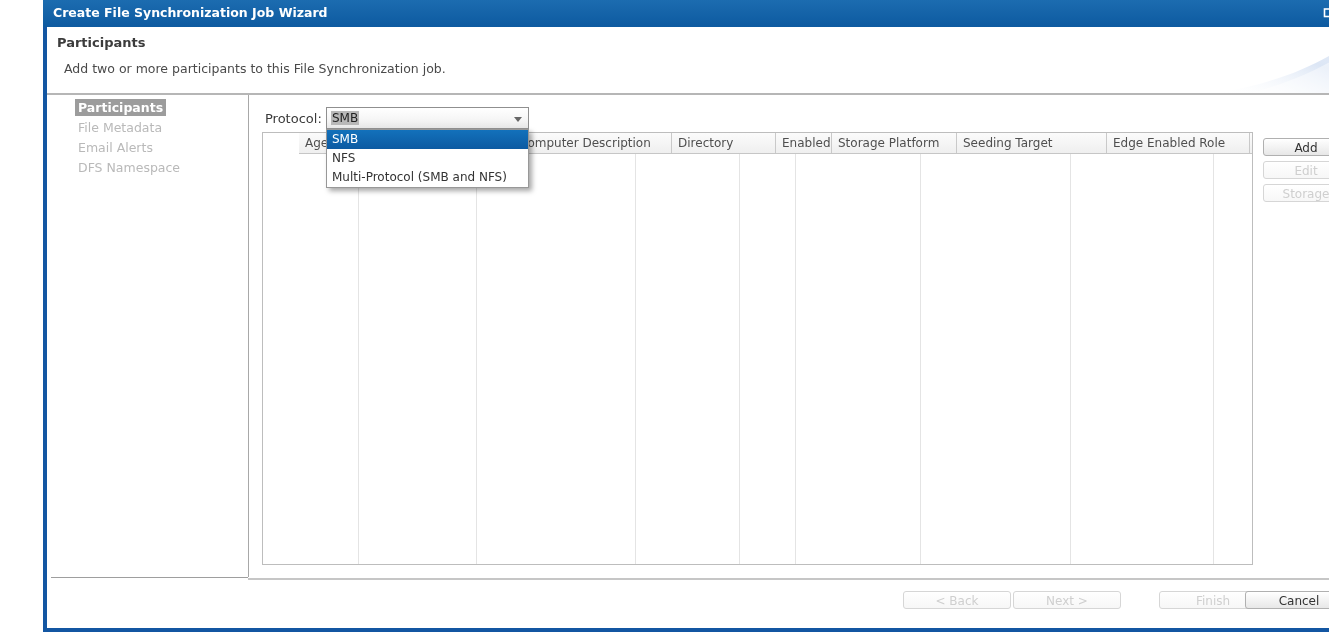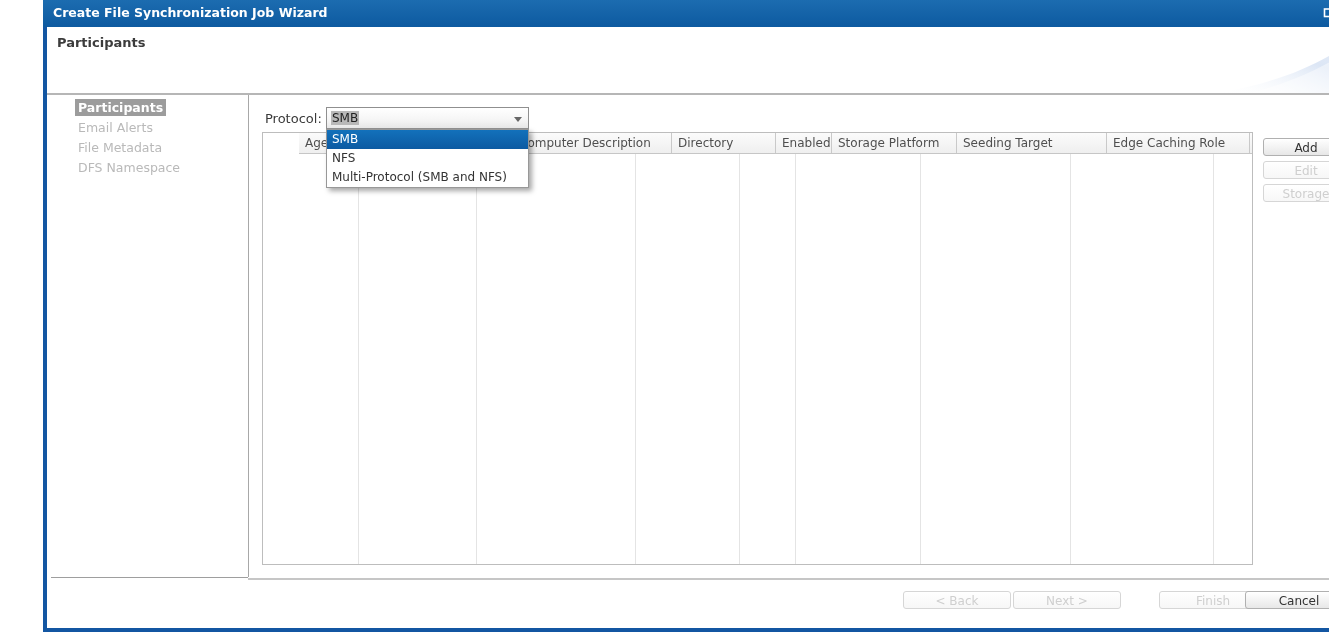--- a/index.html
+++ b/index.html
@@ -96,27 +96,28 @@
         <linearGradient id="sw1" x1="0" y1="1" x2="1" y2="0">
           <stop offset="0" stop-color="#ffffff" stop-opacity="0"></stop>
           <stop offset="0.55" stop-color="#dce6f5"></stop>
           <stop offset="1" stop-color="#eef3fb"></stop>
         </linearGradient>
       </defs>
       <path d="M28,66 C95,56 150,30 180,0 L180,66 Z" fill="url(#sw1)"></path>
       <path d="M62,66 C118,52 162,26 180,8 L180,66 Z" fill="#ffffff" opacity="0.45"></path>
     </svg>
     <div class="h-title">Participants</div>
+    <div class="h-sub">Add two or more participants to this File Synchronization job.</div>
   </div>
   <div class="hdr-divider"></div>
 
   <div id="sidebar">
       <div class="side-item"><span class="side-label active">Participants</span></div>
+      <div class="side-item"><span class="side-label">File Metadata</span></div>
       <div class="side-item"><span class="side-label">Email Alerts</span></div>
-      <div class="side-item"><span class="side-label">File Metadata</span></div>
       <div class="side-item"><span class="side-label">DFS Namespace</span></div>
     </div>
   <div class="v-divider"></div>
 
   <span class="proto-label">Protocol:</span>
   <div class="combo">
     <span class="combo-value">SMB</span>
     <span class="combo-arrow"></span>
   </div>
   <div class="dd-list" id="dd-list">
@@ -127,21 +128,21 @@
 
   <div class="table">
     <div class="thead" id="thead">
         <div class="th" style="width: 96px;">Agent</div>
         <div class="th" style="width: 118px;"></div>
         <div class="th" style="width: 159px;">Computer Description</div>
         <div class="th" style="width: 104px;">Directory</div>
         <div class="th" style="width: 56px;">Enabled</div>
         <div class="th" style="width: 125px;">Storage Platform</div>
         <div class="th" style="width: 150px;">Seeding Target</div>
-        <div class="th" style="width: 143px;">Edge Caching Role</div>
+        <div class="th" style="width: 143px;">Edge Enabled Role</div>
         <div class="th last"></div>
       </div>
     <div class="tbody" id="tbody">
         <div class="td-col" style="width: 96px;"></div>
         <div class="td-col" style="width: 118px;"></div>
         <div class="td-col" style="width: 159px;"></div>
         <div class="td-col" style="width: 104px;"></div>
         <div class="td-col" style="width: 56px;"></div>
         <div class="td-col" style="width: 125px;"></div>
         <div class="td-col" style="width: 150px;"></div>

